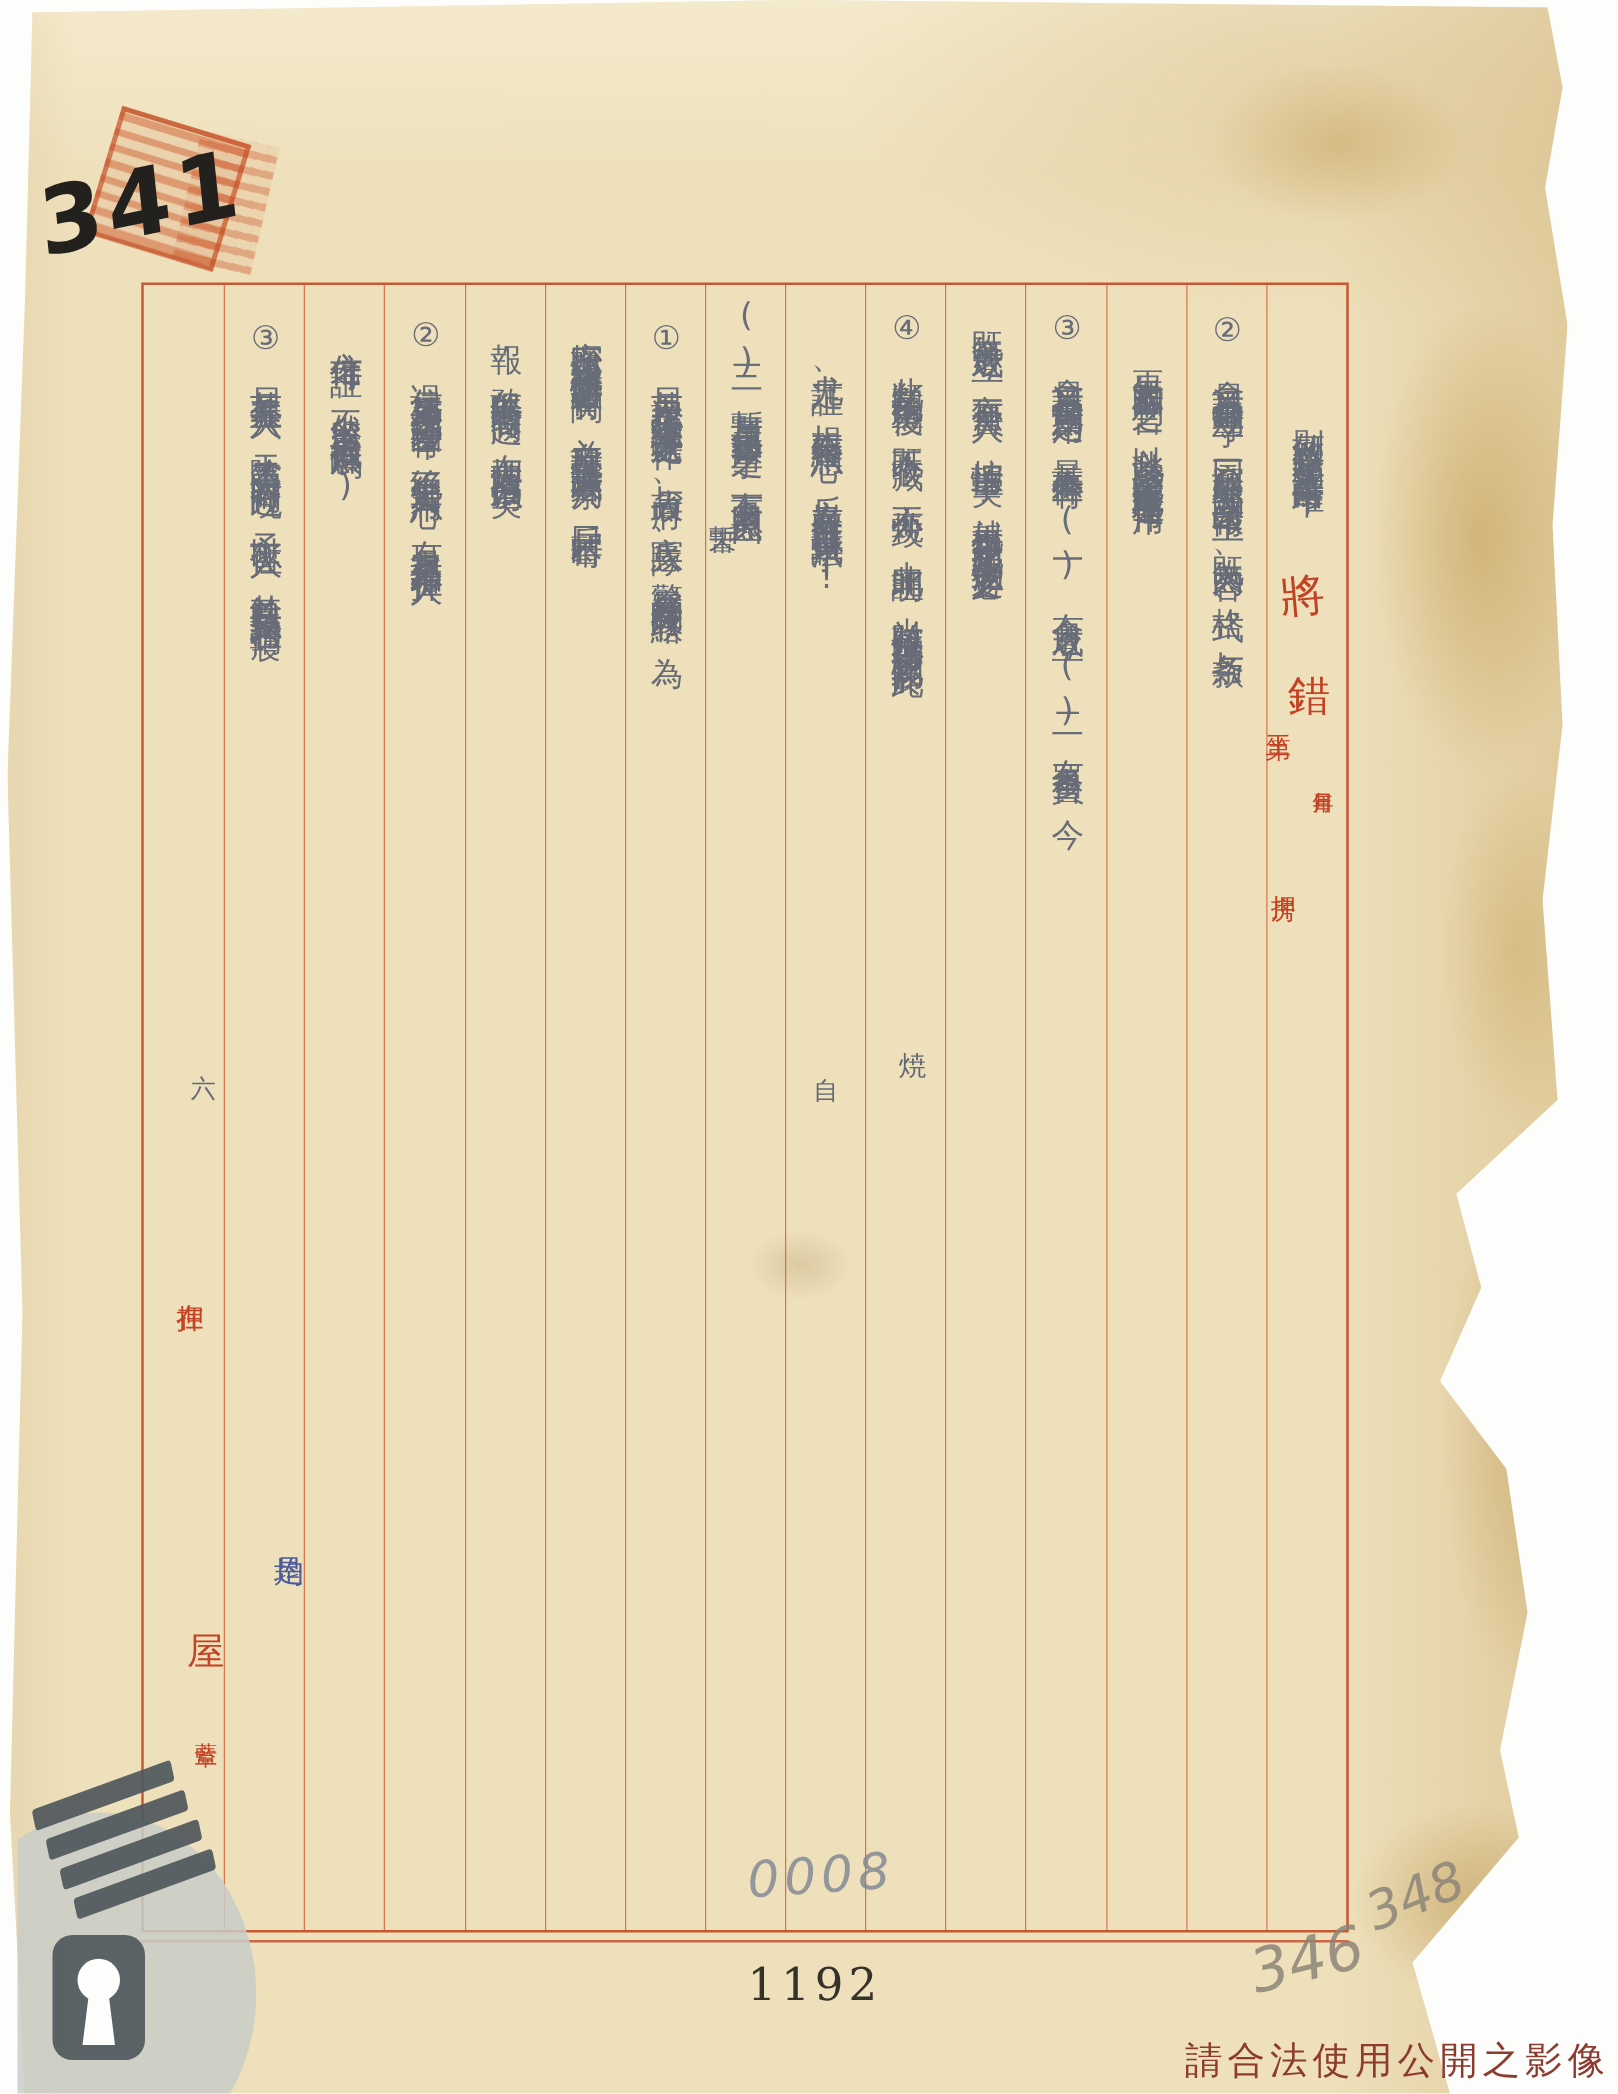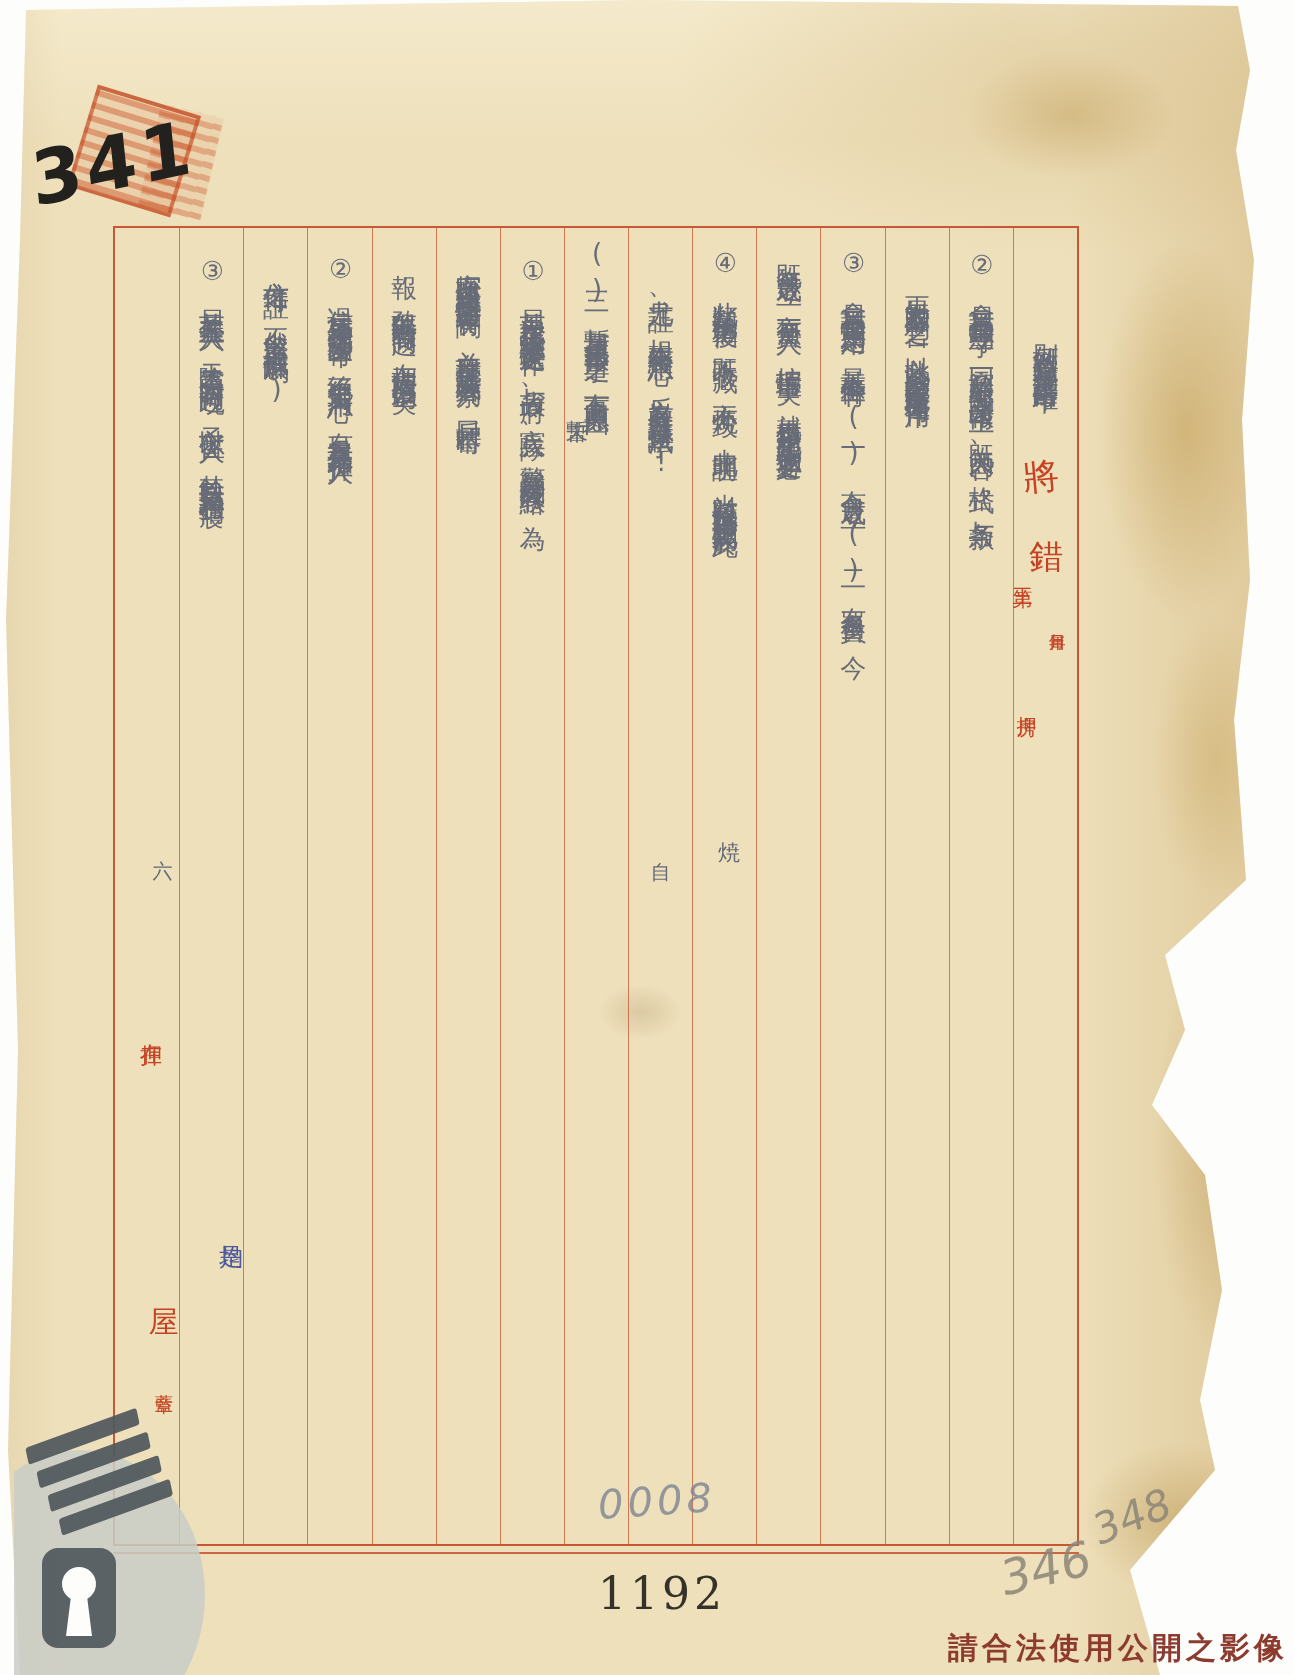--- a/index.html
+++ b/index.html
@@ -58,27 +58,27 @@
     font-family:"DejaVu Sans",sans-serif;}
   .stamp{position:absolute;left:80px;top:98px;width:100px;height:98px;
     transform:rotate(17deg);border:4px solid rgba(190,60,20,.65);
     background:repeating-linear-gradient(0deg, rgba(200,70,25,.50) 0 6px, rgba(200,70,25,.10) 6px 13px);
     filter:blur(.6px);opacity:.9;}
   .stamp::after{content:'';position:absolute;left:66px;top:-6px;width:64px;height:104px;
     background:repeating-linear-gradient(0deg, rgba(200,70,25,.40) 0 6px, rgba(200,70,25,.08) 6px 13px);
     transform:rotate(-4deg);}
   .pencil0008{position:absolute;left:598px;top:1478px;font-size:40px;color:#7d8492;
     transform:rotate(-4deg);letter-spacing:4px;font-style:italic;opacity:.8;}
-  .printed-num{position:absolute;left:598px;top:1568px;font-size:44px;color:#35322a;
+  .printed-num{position:absolute;left:598px;top:1568px;font-size:36px;color:#35322a;
     font-family:"DejaVu Serif",serif;letter-spacing:4px;}
   .p346{position:absolute;left:1000px;top:1540px;font-size:48px;color:#8b8578;
     transform:rotate(-14deg);font-style:italic;opacity:.85;}
   .p348{position:absolute;left:1092px;top:1492px;font-size:42px;color:#8b8578;
     transform:rotate(-22deg);font-style:italic;opacity:.85;}
-  .watermark{position:absolute;right:6px;bottom:6px;font-size:30px;font-weight:bold;
+  .watermark{position:absolute;right:6px;bottom:6px;font-size:30px;font-weight:normal;
     letter-spacing:4px;color:#8c3b2e;font-family:"DejaVu Serif",serif;}
   .logo{position:absolute;left:14px;bottom:0;}
 </style>
 </head>
 <body>
 
 <div class="page">
 
   <div class="paper">
 

